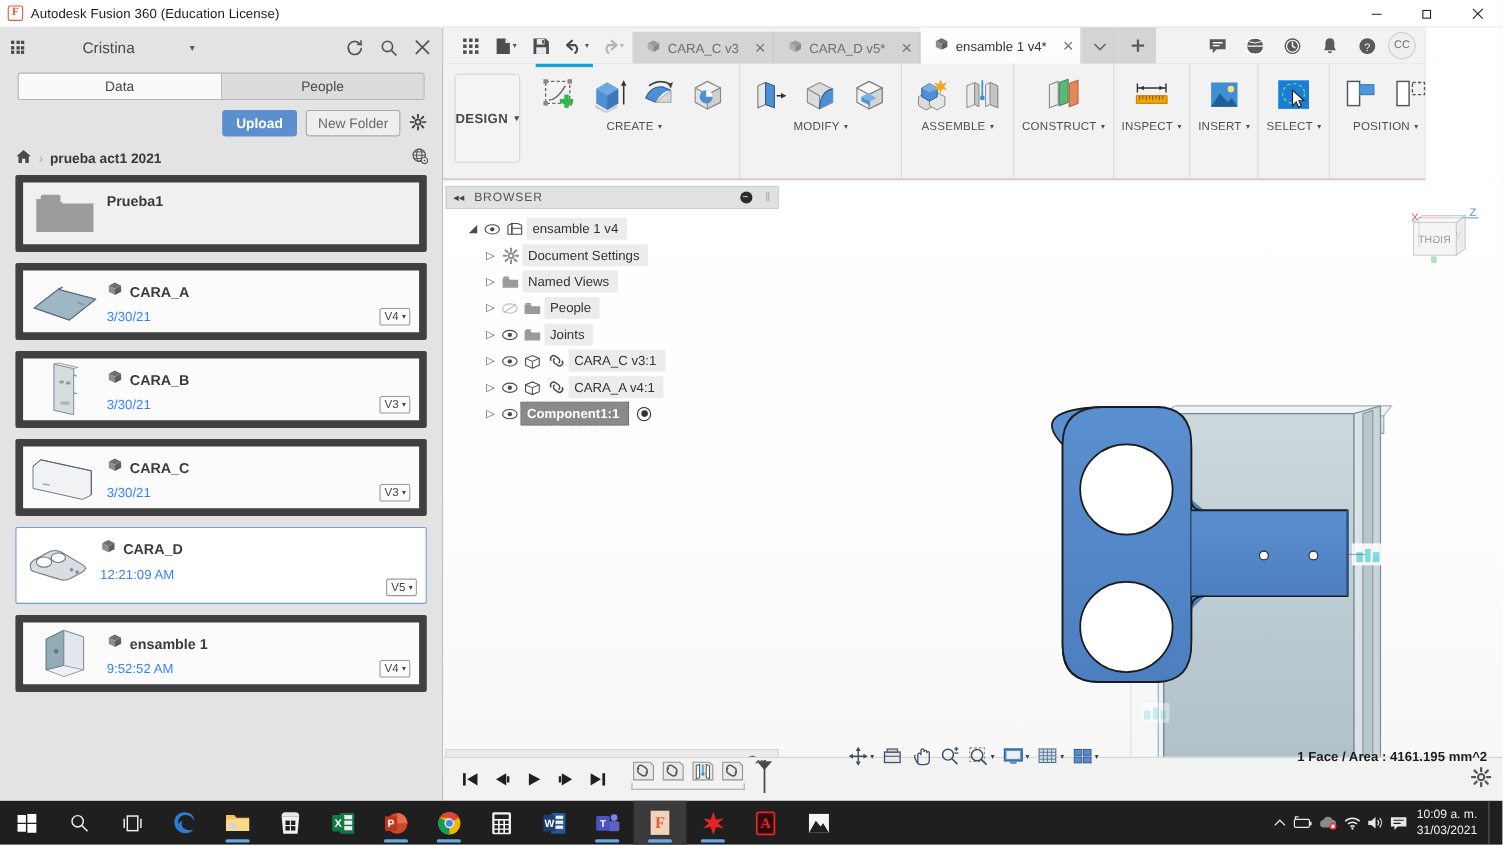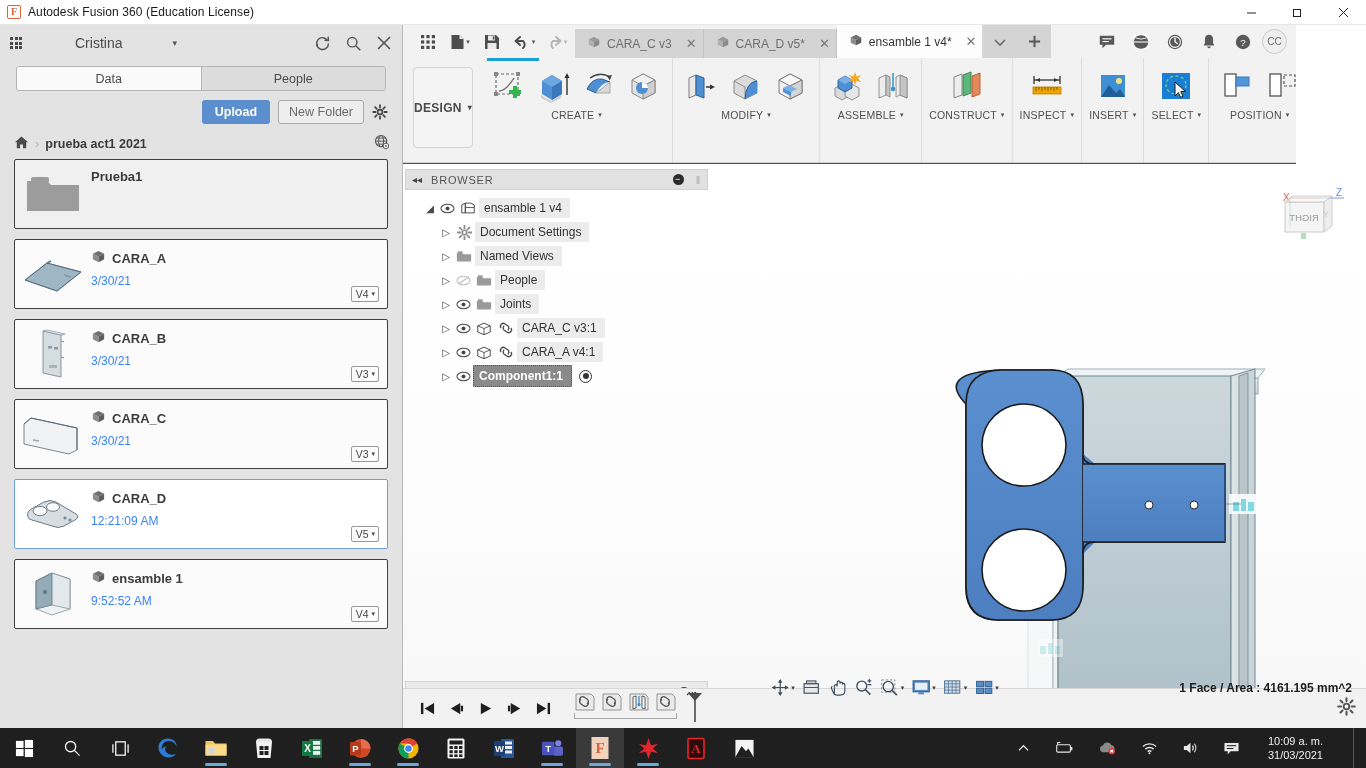--- a/index.html
+++ b/index.html
@@ -79,21 +79,21 @@
 
   .dp-crumb {
     display: flex; align-items: center; padding: 10px 12px 6px 14px;
     font-size: 12.5px; color: #3a3a3a; font-weight: bold;
   }
   .crumb-sep { color: #b0b0b0; margin: 0 6px; font-size: 13px; font-weight: normal; }
   .crumb-globe { margin-left: auto; color: #555; }
 
   .dp-list { padding: 0 14px; }
   .dp-card {
-    display: flex; background: #fbfbfb; border: 1px solid #404040;
+    display: flex; background: #fbfbfb; border: 7px solid #404040;
     border-radius: 2px; margin-bottom: 10px; height: 70px; position: relative;
     cursor: pointer;
   }
   .dp-card.selected { border: 1px solid #6fa0d8; background: #fff; }
   .dp-card.folder { background: #f0f0f0; }
   .dp-thumb {
     width: 76px; display: flex; align-items: center; justify-content: center;
     flex: 0 0 76px;
   }
   .dp-meta { flex: 1; padding: 9px 8px 0 0; position: relative; }
@@ -104,21 +104,21 @@
     position: absolute; right: 8px; bottom: 6px;
     border: 1px solid #9a9a9a; border-radius: 2px; background: #fcfcfc;
     font-size: 10.5px; color: #444; padding: 1px 3px 1px 4px;
     display: flex; align-items: center; gap: 3px;
   }
   .dp-ver .vc { font-size: 7px; color: #444; }
 
   
   .main {
     position: absolute; top: 25px; left: 403px; width: 893px; height: 703px;
-    background: #0369a1;
+    background: #f9a8d4;
   }
 
   
   .tabstrip {
     height: 33px; display: flex; align-items: flex-end; background: #f2f2f2;
     position: relative;
   }
   .qa {
     display: flex; align-items: center; height: 33px; padding: 0 4px 0 10px; gap: 2px;
   }
@@ -296,21 +296,21 @@
   .tk-item {
     width: 48px; height: 40px; display: flex; align-items: center;
     justify-content: center; position: relative; cursor: pointer;
   }
   .tk-item.active { background: #3a3a3a; }
   .tk-item.running::after {
     content: ''; position: absolute; bottom: 2px; left: 13px; width: 22px;
     height: 3px; background: #6ba8e0; border-radius: 2px;
   }
   .tray {
-    margin-left: auto; display: flex; align-items: center; gap: 24px;
+    margin-left: auto; display: flex; align-items: center; gap: 4px;
     padding-right: 8px; color: #e8e8e8; justify-content: center;
   }
   .tray-ico { display: flex; align-items: center; cursor: pointer; }
   .clock {
     font-size: 11px; color: #f0f0f0; line-height: 14px; text-align: right;
     padding: 0 6px 0 4px; cursor: pointer;
   }
   .showdesk { width: 5px; height: 40px; border-left: 1px solid #5a5a5a; }
 </style>
 </head>

